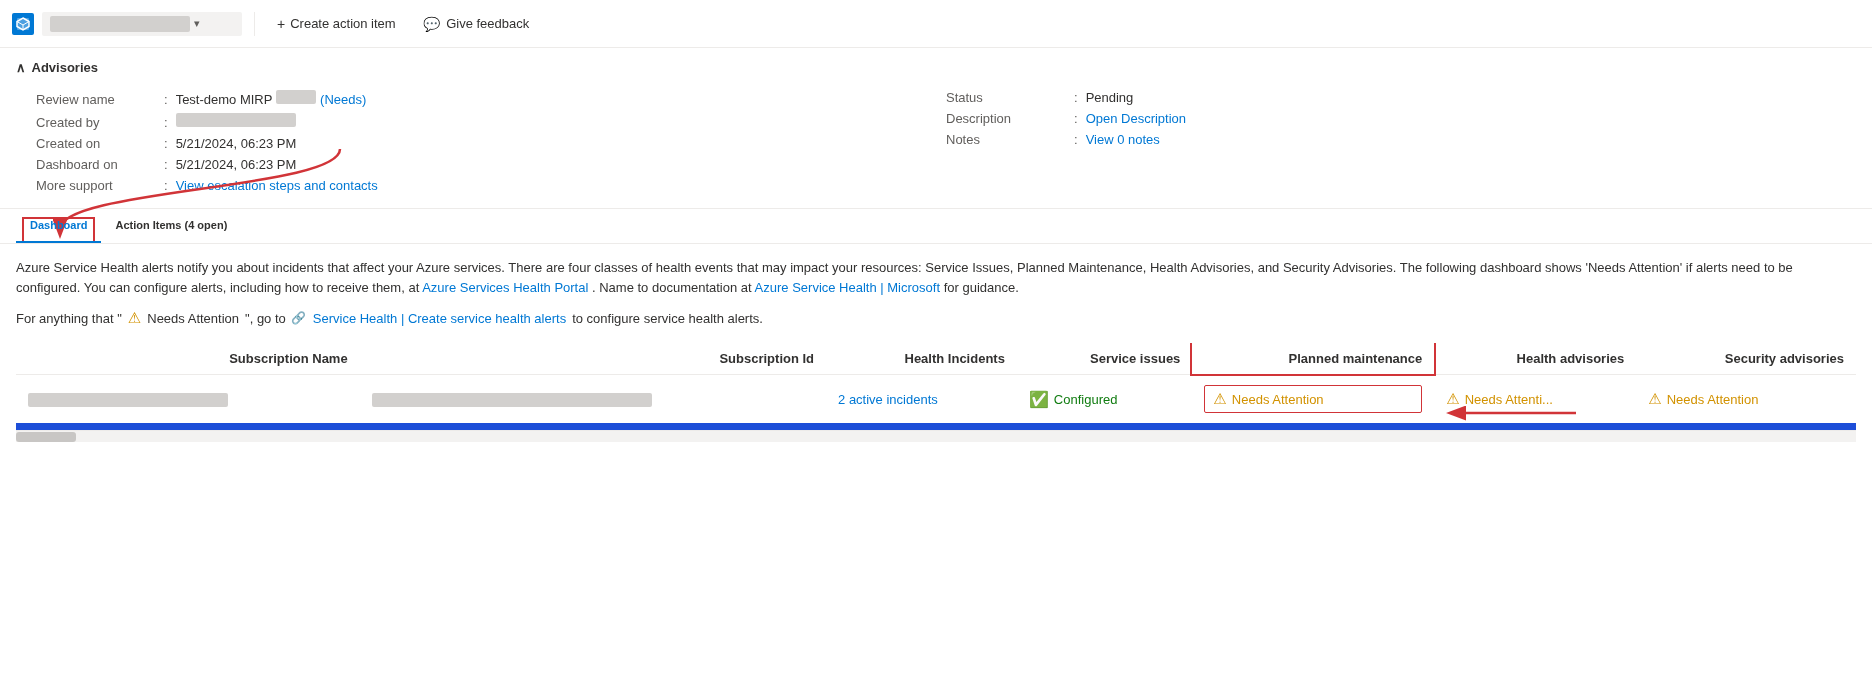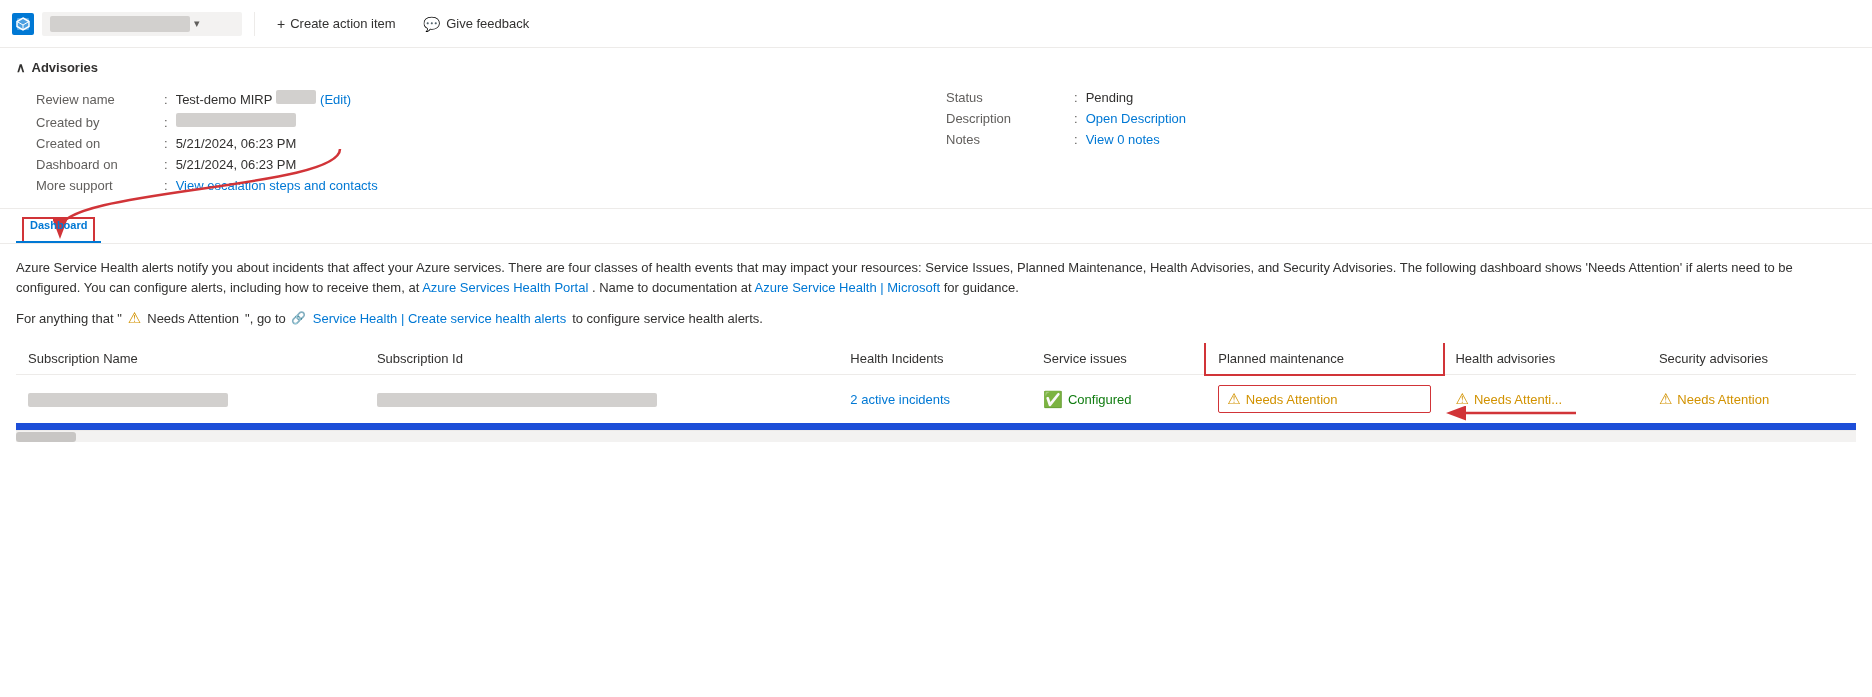--- a/index.html
+++ b/index.html
@@ -122,23 +122,23 @@
     .warning-icon { color: #d29200; font-size: 15px; }
     .external-link-icon { color: #0078d4; font-size: 12px; }
 
     
     .data-table {
       width: 100%;
       border-collapse: collapse;
       font-size: 13px;
     }
     .data-table th {
-      text-align: left;
+      text-align: right;
       padding: 8px 12px;
-      font-weight: 400; color: #323130;
+      font-weight: 700; color: #323130;
       border-bottom: 1px solid #edebe9;
       white-space: nowrap;
     }
     .data-table td {
       padding: 10px 12px;
       border-bottom: 7px solid #1d4ed8;
       vertical-align: middle;
       margin-top: 8px;
     }
     .configured-badge {
@@ -212,21 +212,21 @@
   </div>
   <div class="essentials-grid">
 
     <div class="essentials-left">
 
       <div class="essentials-row">
         <span class="essentials-label">Review name</span>
         <span class="essentials-colon">:</span>
         <span class="essentials-value">Test-demo MIRP&nbsp;</span>
         <span class="redacted-box" style="width:40px;"></span>
-        <a class="edit-link" href="#">(Edit)</a>
+        <a class="edit-link" href="#">(Needs)</a>
       </div>
 
       <div class="essentials-row">
         <span class="essentials-label">Created by</span>
         <span class="essentials-colon">:</span>
         <span class="redacted-box" style="width:120px;"></span>
       </div>
 
       <div class="essentials-row">
         <span class="essentials-label">Created on</span>
@@ -280,20 +280,23 @@
       <marker id="arrowhead" markerWidth="8" markerHeight="6" refX="4" refY="3" orient="auto">
         <polygon points="0 0, 8 3, 0 6" fill="#d13438"></polygon>
       </marker>
     </defs>
   </svg>
 </div>
 
 <div class="tab-bar">
   <div class="tab-item active">
     <span>Dashboard</span>
+  </div>
+  <div class="tab-item">
+    <span>Action Items (4 open)</span>
   </div>
 </div>
 
 <div class="dashboard-content">
   <p class="dashboard-description">
     <span>Azure Service Health alerts notify you about incidents that affect your Azure services. There are four classes of health events that may impact your resources: Service Issues, Planned Maintenance, Health Advisories, and Security Advisories. The following dashboard shows 'Needs Attention' if alerts need to be configured. You can configure alerts, including how to receive them, at </span>
     <a class="essentials-link" href="#">Azure Services Health Portal</a>
     <span>. Name to documentation at </span>
     <a class="essentials-link" href="#">Azure Service Health | Microsoft</a>
     <span> for guidance.</span>

